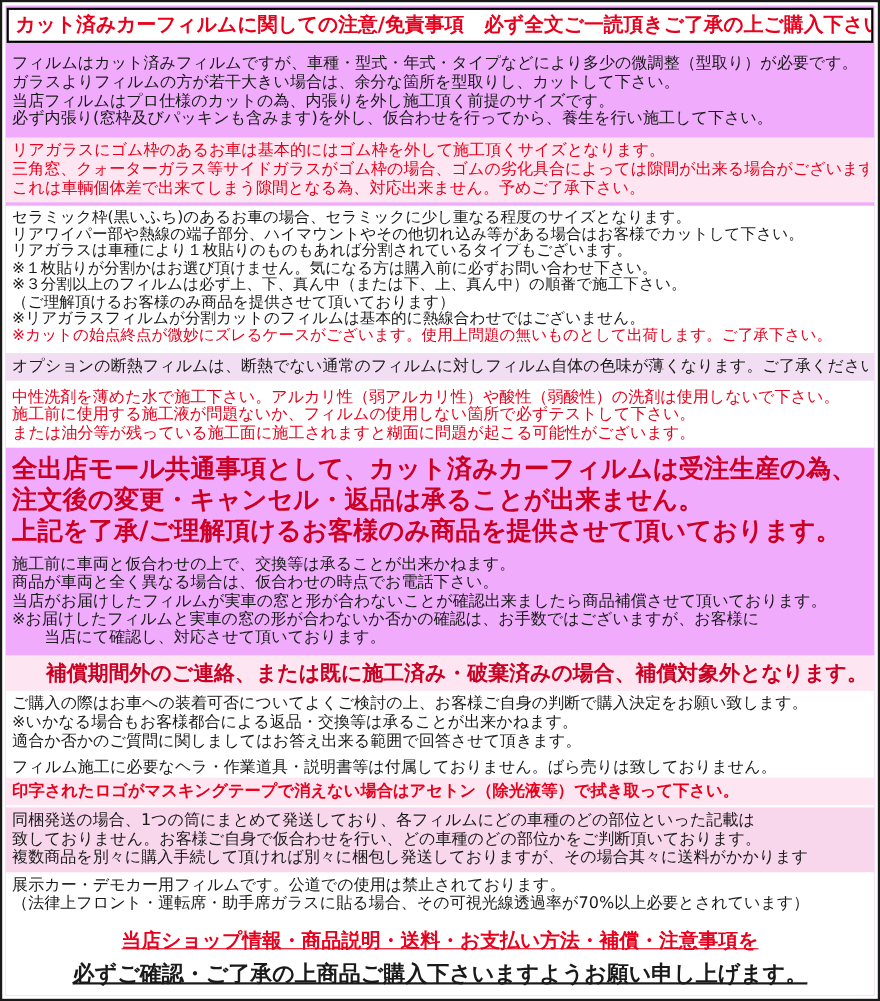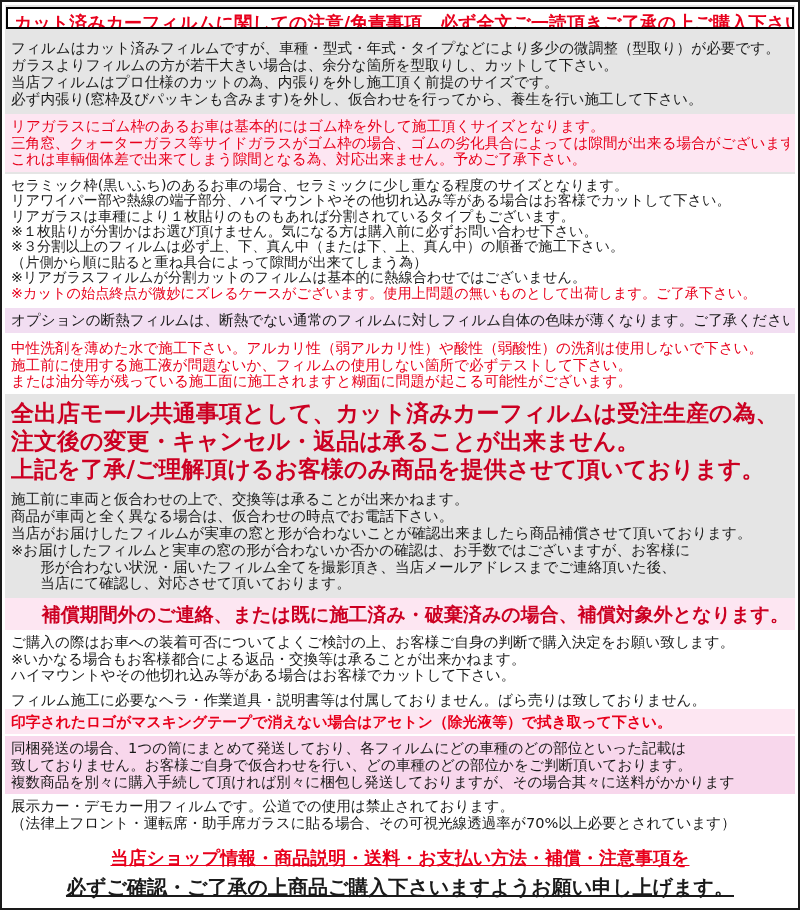--- a/index.html
+++ b/index.html
@@ -3,21 +3,21 @@
 <meta charset="utf-8">
 <style>
   html,body{margin:0;padding:0;background:#fff;}
   .page{
     width:800px;height:910px;box-sizing:border-box;
     border:2px solid #1a1a1a;padding:3px;background:#fff;
     font-family:"DejaVu Sans",sans-serif;overflow:hidden;
   }
   .inner{
     width:100%;height:100%;box-sizing:border-box;
-    background:#e5e5e5;overflow:hidden;
+    background:#f0abfc;overflow:hidden;
     display:flex;flex-direction:column;
   }
   .line{white-space:nowrap;overflow:hidden;}
   .t15{font-size:14.6px;line-height:16.8px;}
   .t14{font-size:14.2px;line-height:15.4px;}
   .black{color:#1a1a1a;}
   .red{color:#e8001c;}
   .header-box{
     margin:2px 1px 7px 1px;border:2px solid #000;background:#fff;
     color:#e8001c;font-weight:bold;font-size:18px;line-height:22px;
@@ -69,21 +69,21 @@
 
     <div class="gap3"></div>
 
     <div class="white-block white-bg">
       <div class="sec">
         <div class="line t14 black">セラミック枠(黒いふち)のあるお車の場合、セラミックに少し重なる程度のサイズとなります。</div>
         <div class="line t14 black">リアワイパー部や熱線の端子部分、ハイマウントやその他切れ込み等がある場合はお客様でカットして下さい。</div>
         <div class="line t14 black">リアガラスは車種により１枚貼りのものもあれば分割されているタイプもございます。</div>
         <div class="line t14 black">※１枚貼りが分割かはお選び頂けません。気になる方は購入前に必ずお問い合わせ下さい。</div>
         <div class="line t14 black">※３分割以上のフィルムは必ず上、下、真ん中（または下、上、真ん中）の順番で施工下さい。</div>
-        <div class="line t14 black">（片側から順に貼ると重ね具合によって隙間が出来てしまう為）</div>
+        <div class="line t14 black">（ご理解頂けるお客様のみ商品を提供させて頂いております）</div>
         <div class="line t14 black">※リアガラスフィルムが分割カットのフィルムは基本的に熱線合わせではございません。</div>
         <div class="line t14 red">※カットの始点終点が微妙にズレるケースがございます。使用上問題の無いものとして出荷します。ご了承下さい。</div>
       </div>
       <div class="gap3"></div>
       <div class="sec lav-bg">
         <div class="line t15 black">オプションの断熱フィルムは、断熱でない通常のフィルムに対しフィルム自体の色味が薄くなります。ご了承ください。</div>
       </div>
       <div class="gap3"></div>
       <div class="sec">
         <div class="line t15 red">中性洗剤を薄めた水で施工下さい。アルカリ性（弱アルカリ性）や酸性（弱酸性）の洗剤は使用しないで下さい。</div>
@@ -98,34 +98,33 @@
       <div class="line big-red">全出店モール共通事項として、カット済みカーフィルムは受注生産の為、</div>
       <div class="line big-red">注文後の変更・キャンセル・返品は承ることが出来ません。</div>
       <div class="line big-red">上記を了承/ご理解頂けるお客様のみ商品を提供させて頂いております。</div>
     </div>
 
     <div class="sec">
       <div class="line t15 black">施工前に車両と仮合わせの上で、交換等は承ることが出来かねます。</div>
       <div class="line t15 black">商品が車両と全く異なる場合は、仮合わせの時点でお電話下さい。</div>
       <div class="line t15 black">当店がお届けしたフィルムが実車の窓と形が合わないことが確認出来ましたら商品補償させて頂いております。</div>
       <div class="line t15 black">※お届けしたフィルムと実車の窓の形が合わないか否かの確認は、お手数ではございますが、お客様に</div>
-      <div class="line t15 black">　　形が合わない状況・届いたフィルム全てを撮影頂き、当店メールアドレスまでご連絡頂いた後、</div>
       <div class="line t15 black">　　当店にて確認し、対応させて頂いております。</div>
     </div>
 
     <div class="gap3"></div>
 
     <div class="bottom-block white-bg">
       <div class="sec lp-bg">
         <div class="line warranty-line">補償期間外のご連絡、または既に施工済み・破棄済みの場合、補償対象外となります。</div>
       </div>
       <div class="sec">
         <div class="line t15 black">ご購入の際はお車への装着可否についてよくご検討の上、お客様ご自身の判断で購入決定をお願い致します。</div>
         <div class="line t15 black">※いかなる場合もお客様都合による返品・交換等は承ることが出来かねます。</div>
-        <div class="line t15 black">ハイマウントやその他切れ込み等がある場合はお客様でカットして下さい。</div>
+        <div class="line t15 black">適合か否かのご質問に関しましてはお答え出来る範囲で回答させて頂きます。</div>
       </div>
       <div class="sec" style="padding-bottom:0;">
         <div class="line t15 black">フィルム施工に必要なヘラ・作業道具・説明書等は付属しておりません。ばら売りは致しておりません。</div>
       </div>
       <div class="sec lp-bg">
         <div class="line logo-line">印字されたロゴがマスキングテープで消えない場合はアセトン（除光液等）で拭き取って下さい。</div>
       </div>
       <div class="sec sp-bg" style="margin-top:2px;">
         <div class="line t15 black">同梱発送の場合、1つの筒にまとめて発送しており、各フィルムにどの車種のどの部位といった記載は</div>
         <div class="line t15 black">致しておりません。お客様ご自身で仮合わせを行い、どの車種のどの部位かをご判断頂いております。</div>

